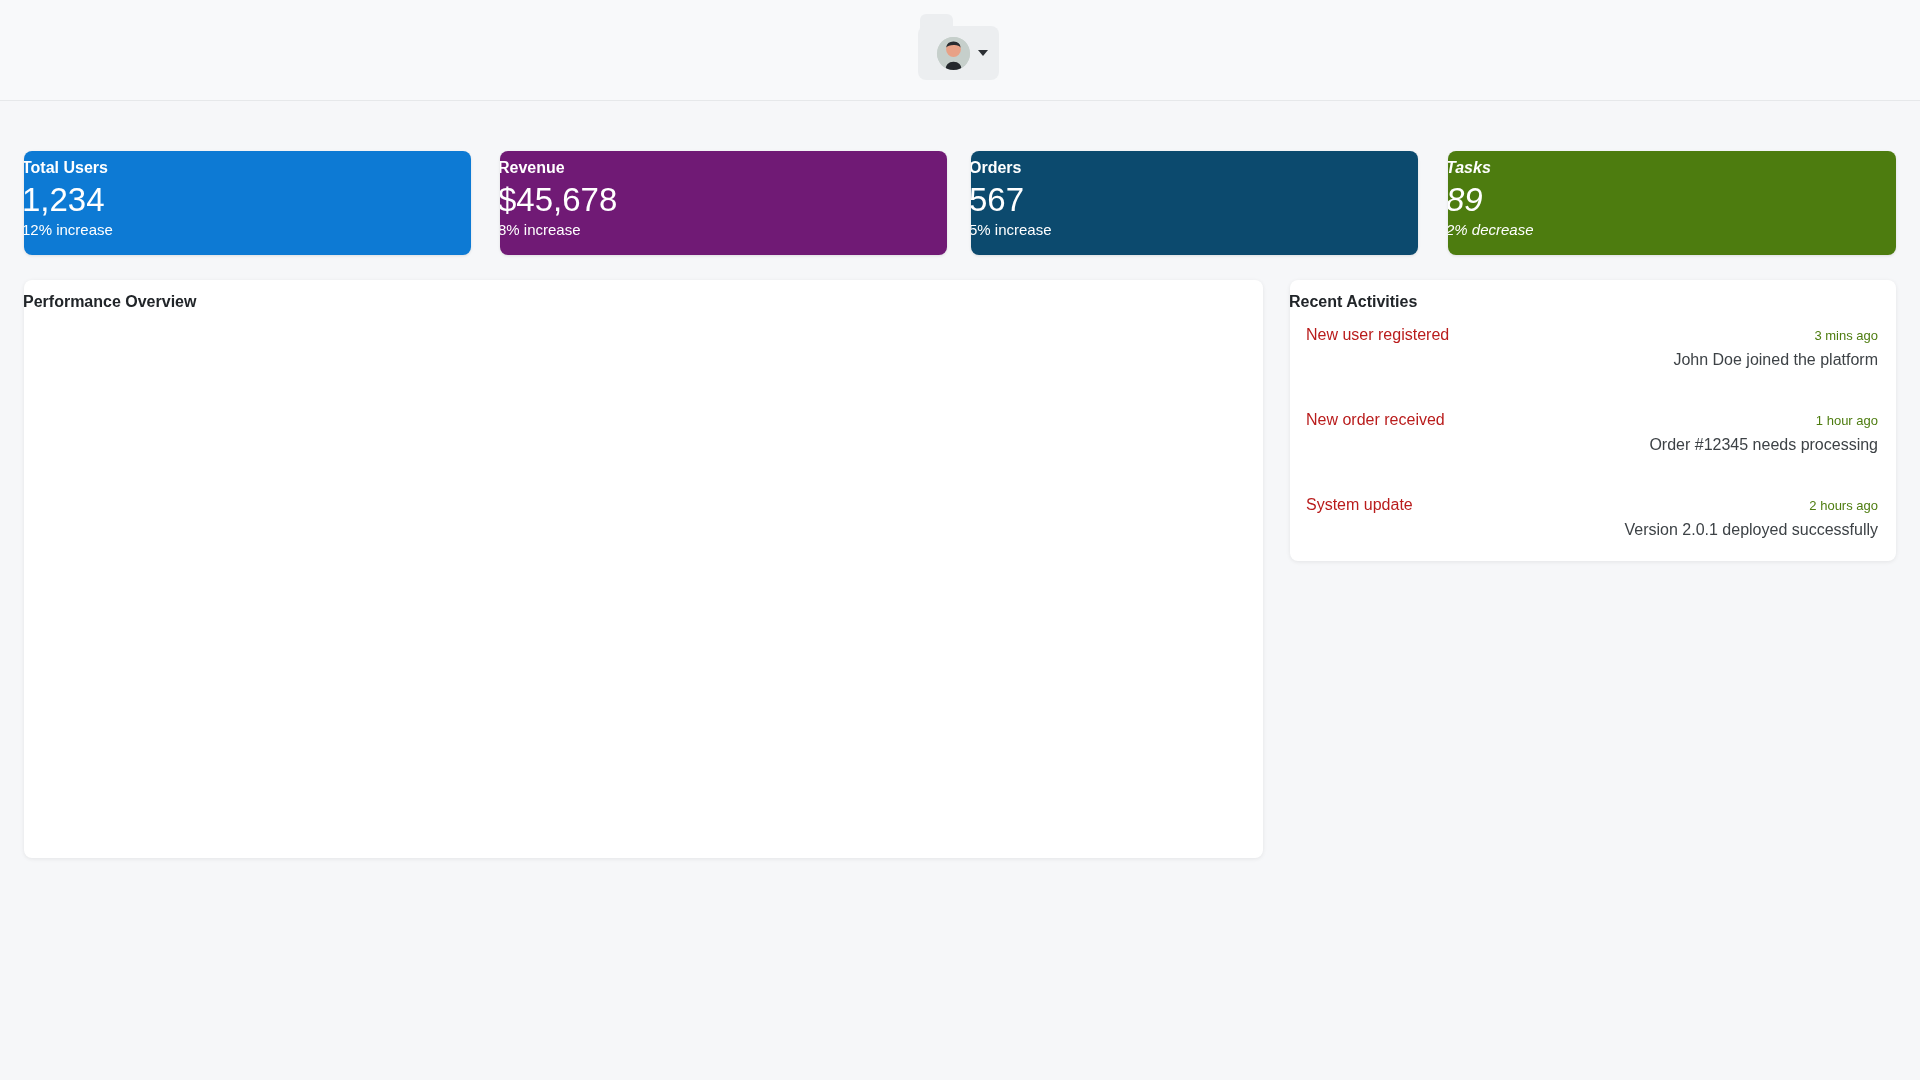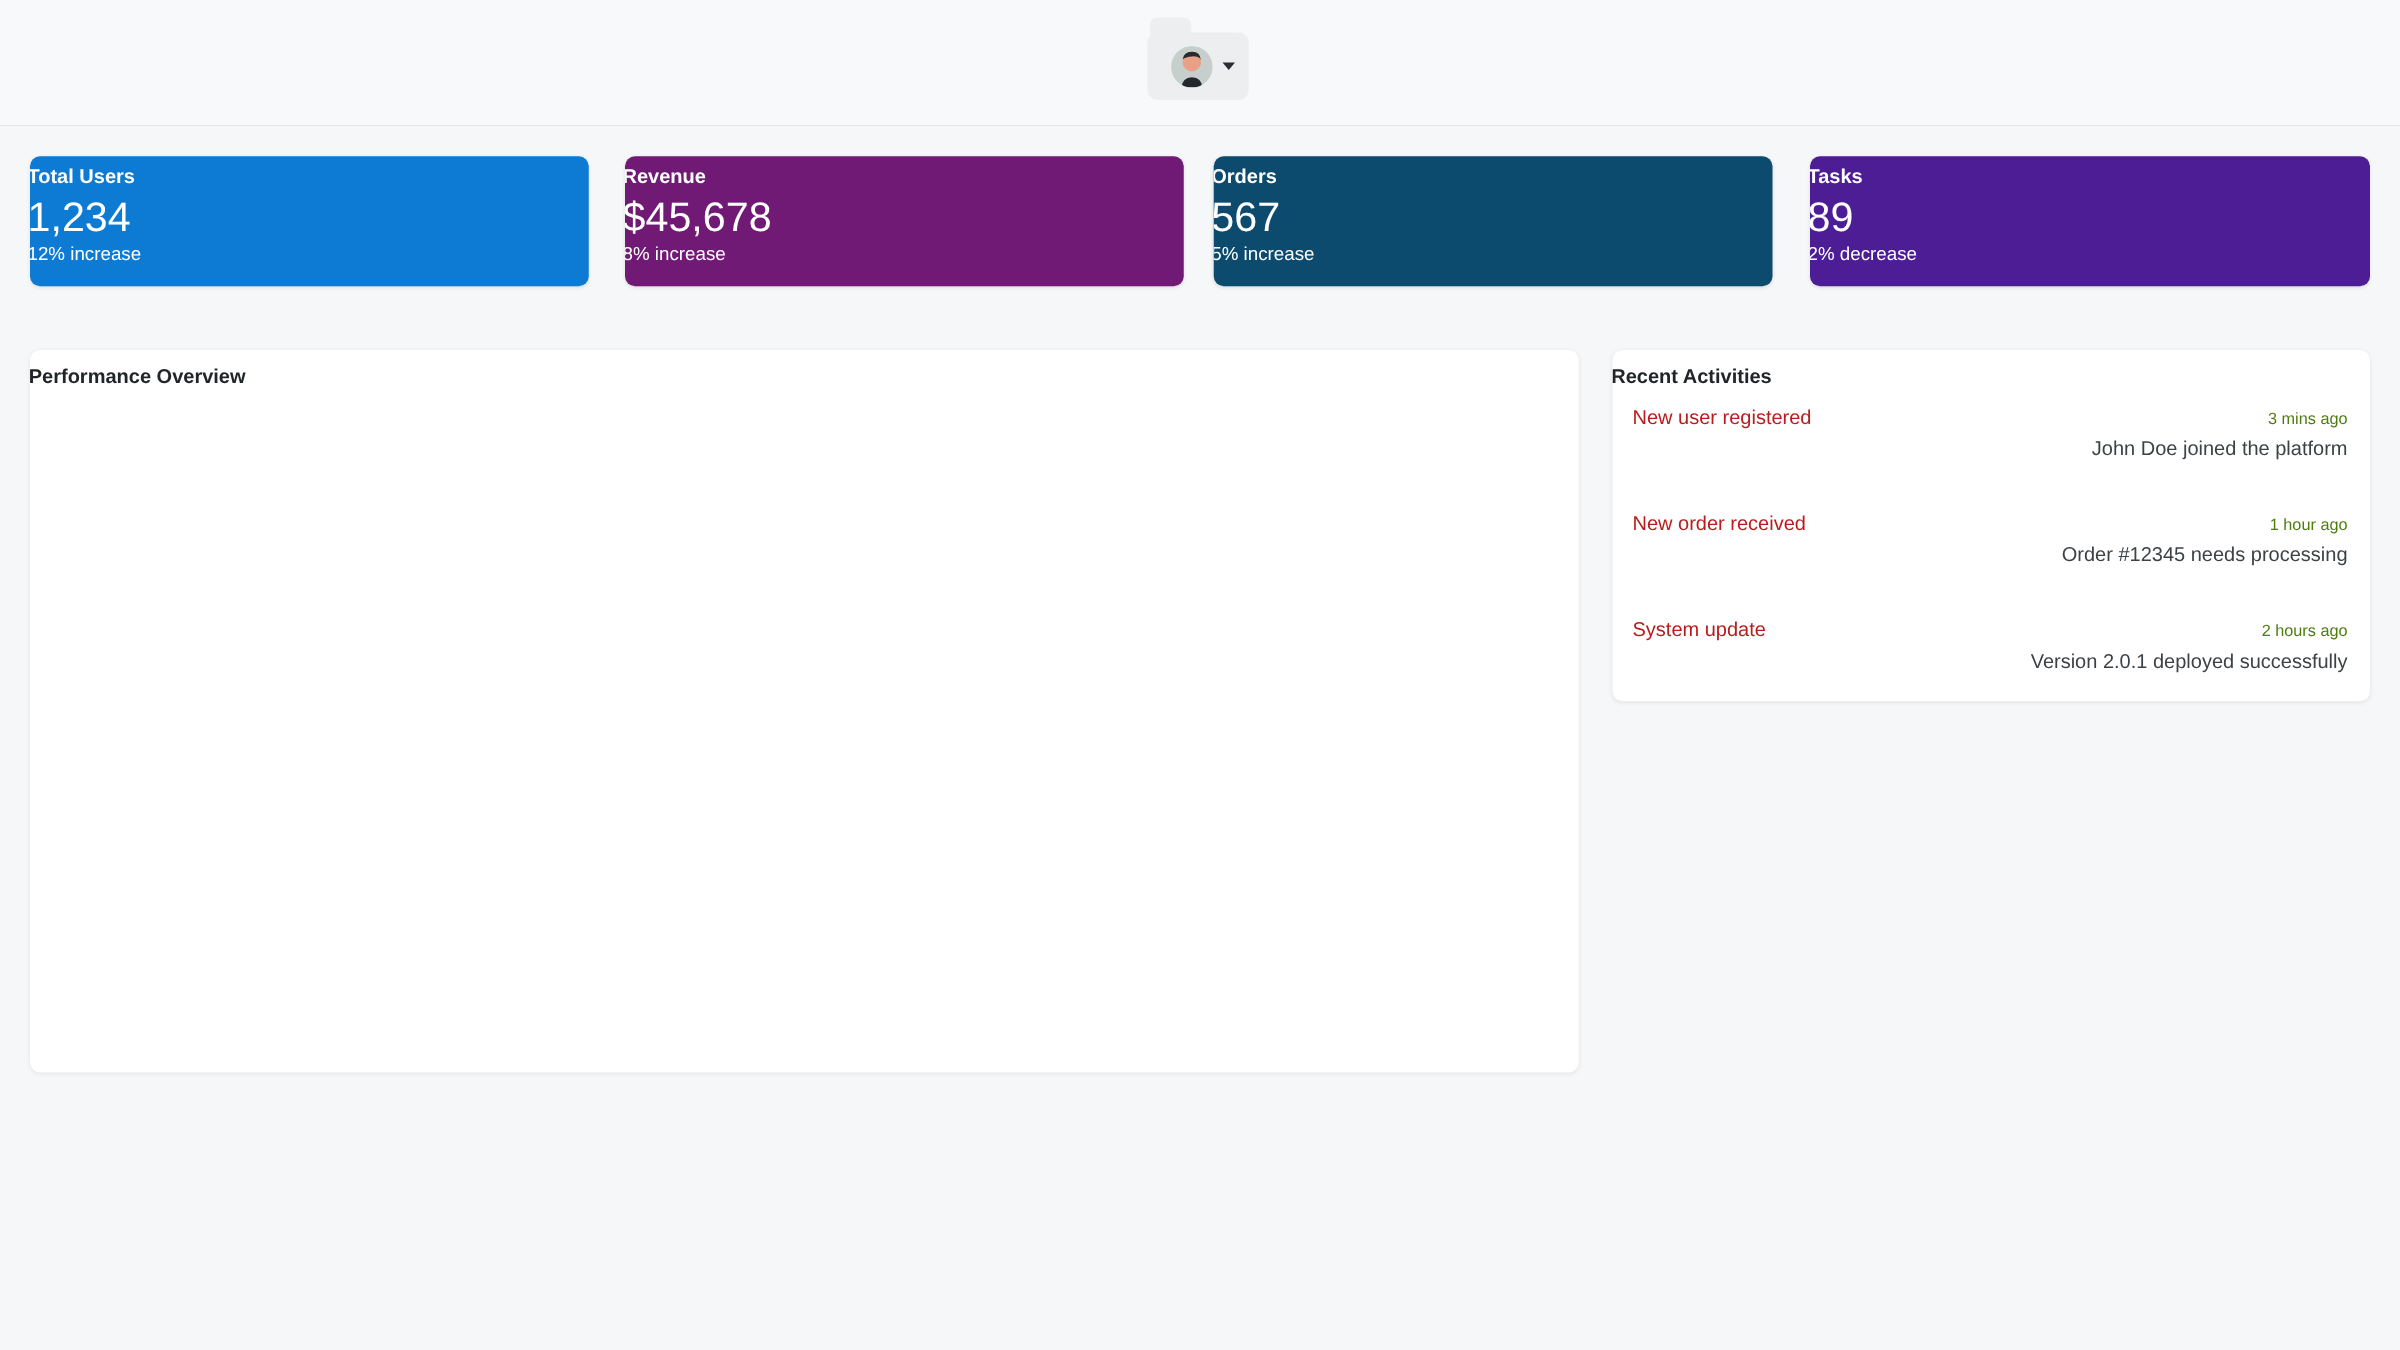--- a/index.html
+++ b/index.html
@@ -51,21 +51,21 @@
     left: 60px; top: 24px;
     width: 0; height: 0;
     border-left: 5px solid transparent;
     border-right: 5px solid transparent;
     border-top: 6px solid #2b2f33;
   }
 
   
   .stats-row {
     position: absolute;
-    left: 0; top: 125px;
+    left: 0; top: 151px;
     width: 1773px; height: 104px;
   }
   .stat-card {
     position: absolute;
     top: 0;
     height: 104px;
     border-radius: 8px;
     color: #ffffff;
     box-shadow: 0 1px 3px rgba(0,0,0,0.10);
     overflow: hidden;
@@ -208,21 +208,21 @@
   </div>
 
   <div class="stat-card stat-card-2" style="background: #0c4a6e;">
     <div class="stat-inner">
       <p class="stat-title">Orders</p>
       <p class="stat-value">567</p>
       <p class="stat-change">5% increase</p>
     </div>
   </div>
 
-  <div class="stat-card stat-card-3" style="background: #4c1d95;">
+  <div class="stat-card stat-card-3" style="background: #4d7c0f; font-style: italic;">
     <div class="stat-inner">
       <p class="stat-title">Tasks</p>
       <p class="stat-value">89</p>
       <p class="stat-change">2% decrease</p>
     </div>
   </div>
 
 </div>
 
 <div class="panel panel-performance">

